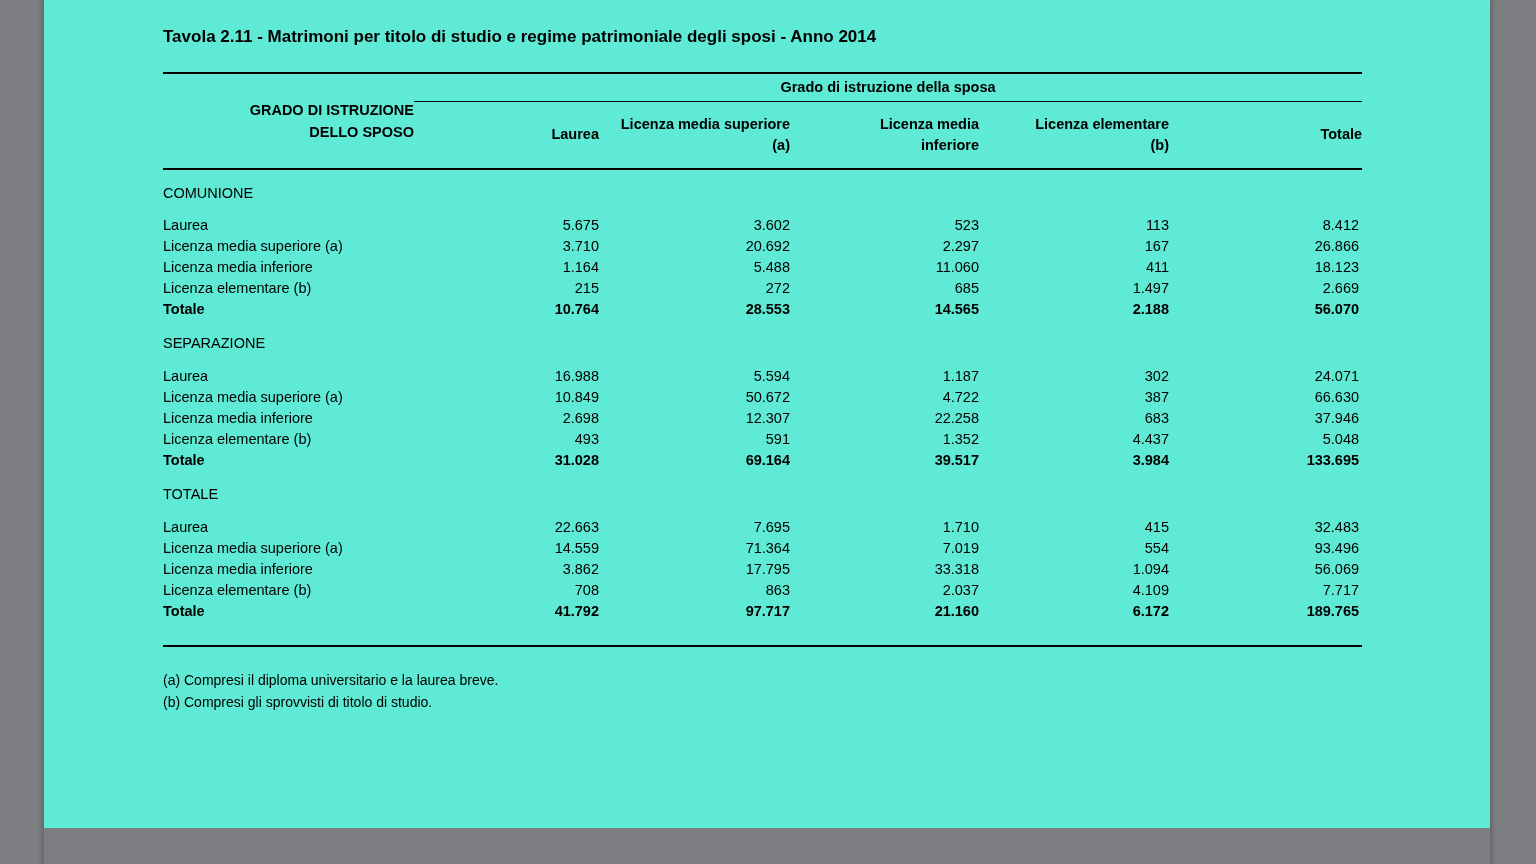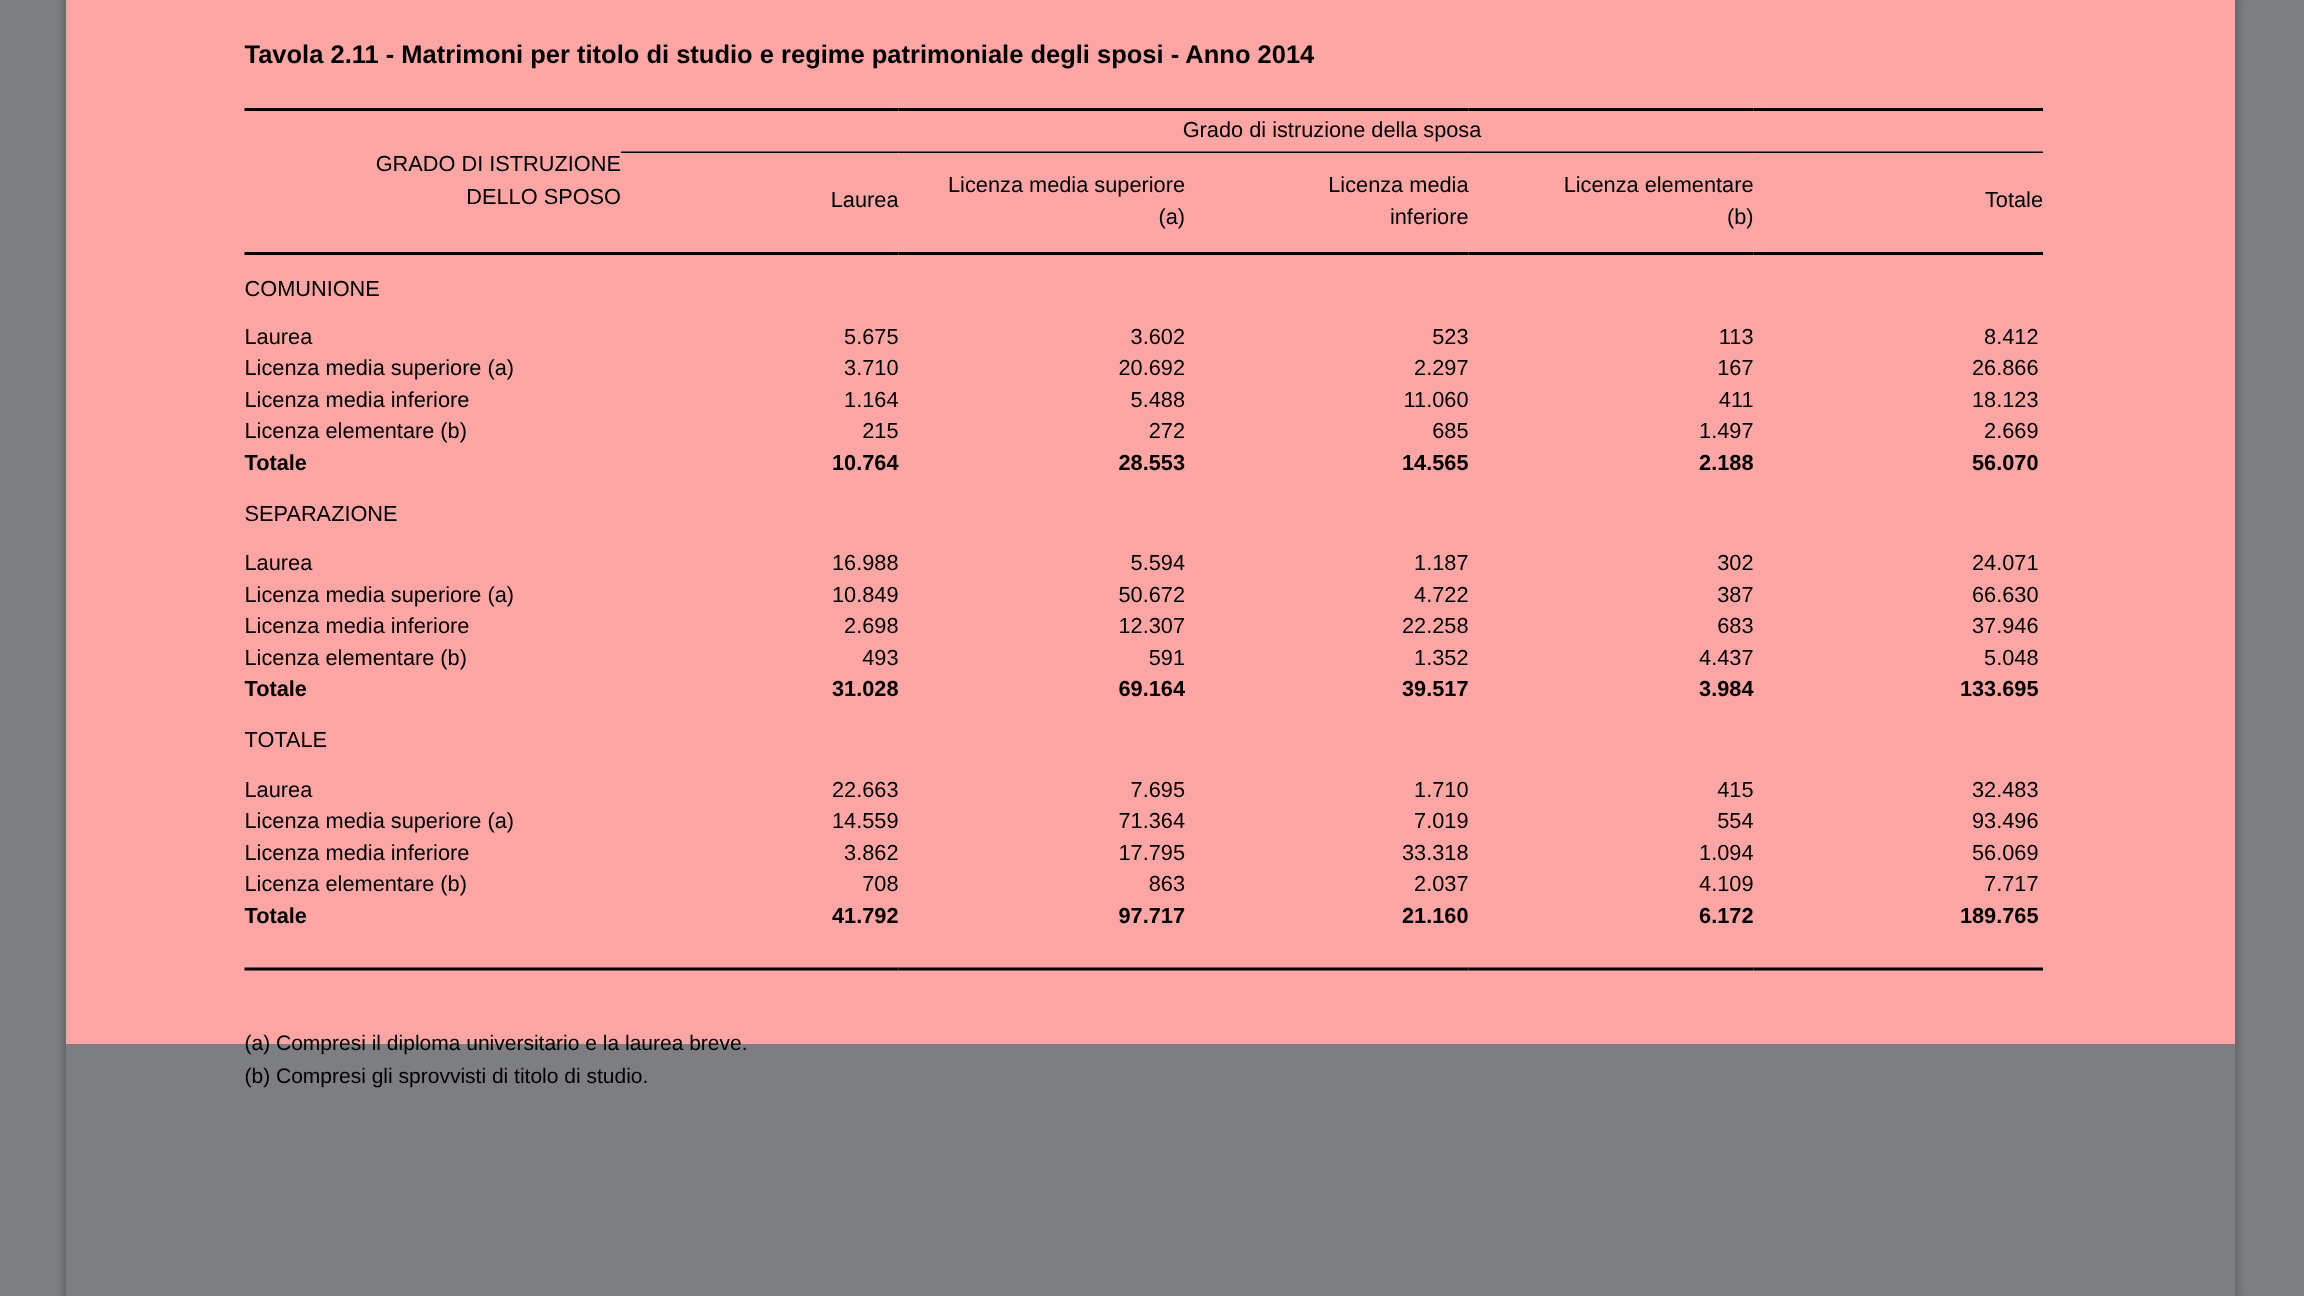--- a/index.html
+++ b/index.html
@@ -11,43 +11,43 @@
     overflow: hidden;
   }
   .viewport { position: relative; width: 1536px; height: 864px; }
   .gutter {
     position: absolute; top: 0; height: 864px;
   }
   .gutter.left  { left: 0; width: 44px;  box-shadow: inset -5px 0 5px -3px rgba(0,0,0,0.22); }
   .gutter.right { left: 1490px; width: 46px; box-shadow: inset 5px 0 5px -3px rgba(0,0,0,0.22); }
   .page {
     position: absolute; left: 44px; top: 0;
-    width: 1446px; height: 696px;
-    background: #fca5a5;
+    width: 1446px; height: 828px;
+    background: #5eead4;
   }
   .content {
     position: absolute; left: 119px; top: 0; width: 1199px;
   }
   .doc-title {
     margin-top: 26px;
     font-size: 17px;
     font-weight: bold;
     line-height: 22px;
     white-space: nowrap;
   }
   table.stat-table {
     margin-top: 24px;
     width: 1199px;
     border-collapse: collapse;
     table-layout: fixed;
     border-top: 2px solid #000;
     border-bottom: 2px solid #000;
     font-size: 14.5px;
   }
-  .stat-table th { font-weight: normal; }
+  .stat-table th { font-weight: bold; }
   .stat-table thead tr.spanner-row { height: 28px; }
   .stat-table th.spanner {
     text-align: center;
     vertical-align: middle;
     border-bottom: 1px solid #000;
   }
   .stat-table th.rowhead {
     text-align: right;
     vertical-align: middle;
     line-height: 22px;
@@ -73,21 +73,21 @@
     height: 21px;
     line-height: 21px;
     vertical-align: middle;
   }
   .stat-table td.label { text-align: left; }
   .stat-table td.num   { text-align: right; }
   .stat-table .lastcol { padding-right: 3px; }
   .stat-table tr.total-row td { font-weight: bold; }
   .stat-table tr.spacer-row td { height: 24px; }
   .footnotes {
-    margin-top: 37px;
+    margin-top: 22px;
     font-size: 14px;
     line-height: 22px;
   }
 </style>
 </head>
 <body>
 
 <div class="viewport">
   <div class="gutter left"></div>
 

